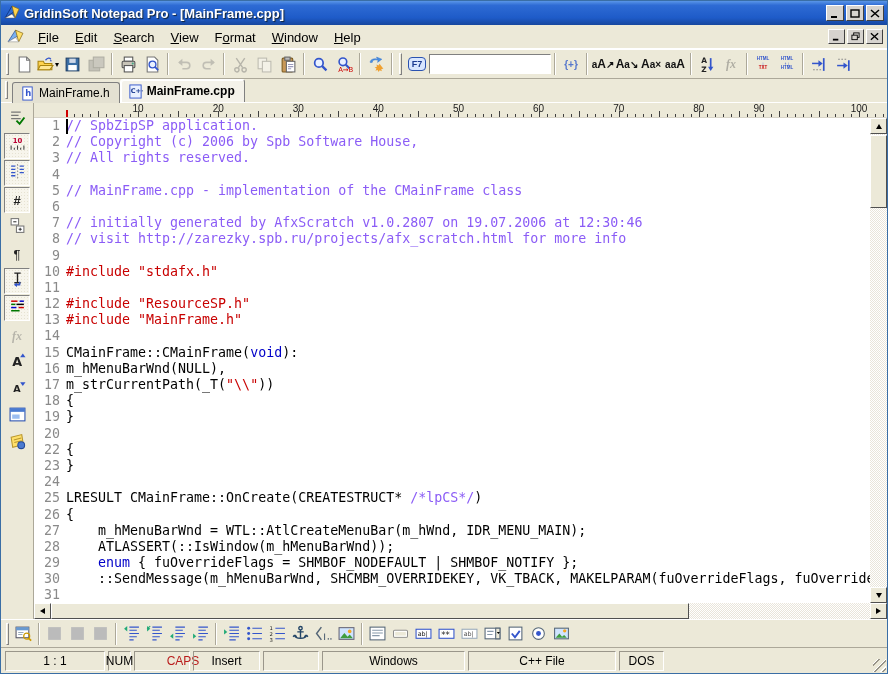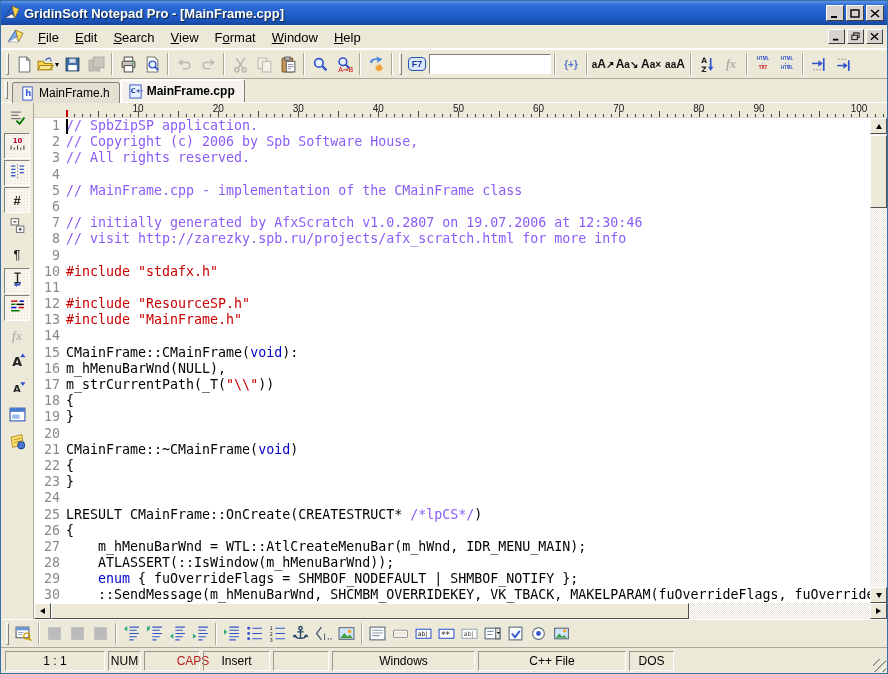--- a/index.html
+++ b/index.html
@@ -623,21 +623,20 @@
             <div class="line"><span class="ln">11</span><span class="codetext"></span></div>
             <div class="line"><span class="ln">12</span><span class="codetext"><span class="tok-p">#include "ResourceSP.h"</span></span></div>
             <div class="line"><span class="ln">13</span><span class="codetext"><span class="tok-p">#include "MainFrame.h"</span></span></div>
             <div class="line"><span class="ln">14</span><span class="codetext"></span></div>
             <div class="line"><span class="ln">15</span><span class="codetext"><span class="tok-n">CMainFrame::CMainFrame(</span><span class="tok-k">void</span><span class="tok-n">):</span></span></div>
             <div class="line"><span class="ln">16</span><span class="codetext"><span class="tok-n">m_hMenuBarWnd(NULL),</span></span></div>
             <div class="line"><span class="ln">17</span><span class="codetext"><span class="tok-n">m_strCurrentPath(_T(</span><span class="tok-s">"\\"</span><span class="tok-n">))</span></span></div>
             <div class="line"><span class="ln">18</span><span class="codetext"><span class="tok-n">{</span></span></div>
             <div class="line"><span class="ln">19</span><span class="codetext"><span class="tok-n">}</span></span></div>
             <div class="line"><span class="ln">20</span><span class="codetext"></span></div>
-            <div class="line"><span class="ln">21</span><span class="codetext"><span class="tok-n">CMainFrame::~CMainFrame(</span><span class="tok-k">void</span><span class="tok-n">)</span></span></div>
             <div class="line"><span class="ln">22</span><span class="codetext"><span class="tok-n">{</span></span></div>
             <div class="line"><span class="ln">23</span><span class="codetext"><span class="tok-n">}</span></span></div>
             <div class="line"><span class="ln">24</span><span class="codetext"></span></div>
             <div class="line"><span class="ln">25</span><span class="codetext"><span class="tok-n">LRESULT CMainFrame::OnCreate(CREATESTRUCT* </span><span class="tok-c">/*lpCS*/</span><span class="tok-n">)</span></span></div>
             <div class="line"><span class="ln">26</span><span class="codetext"><span class="tok-n">{</span></span></div>
             <div class="line"><span class="ln">27</span><span class="codetext"><span class="tok-n">    m_hMenuBarWnd = WTL::AtlCreateMenuBar(m_hWnd, IDR_MENU_MAIN);</span></span></div>
             <div class="line"><span class="ln">28</span><span class="codetext"><span class="tok-n">    ATLASSERT(::IsWindow(m_hMenuBarWnd));</span></span></div>
             <div class="line"><span class="ln">29</span><span class="codetext"><span class="tok-n">    </span><span class="tok-k">enum</span><span class="tok-n"> { fuOverrideFlags = SHMBOF_NODEFAULT | SHMBOF_NOTIFY };</span></span></div>
             <div class="line"><span class="ln">30</span><span class="codetext"><span class="tok-n">    ::SendMessage(m_hMenuBarWnd, SHCMBM_OVERRIDEKEY, VK_TBACK, MAKELPARAM(fuOverrideFlags, fuOverride</span></span></div>
             <div class="line"><span class="ln">31</span><span class="codetext"></span></div>
@@ -867,21 +866,21 @@
             <rect x="1.5" y="3" width="13" height="10" fill="#CFE4FF" stroke="#567"></rect>
             <circle cx="11" cy="5.5" r="1.6" fill="#F4A623"></circle>
             <path d="M2.5 12l3.5-4 2.5 3 2-1.5 2.5 2.5z" fill="#3F9D3F"></path>
           </svg>
         </span>
       </span>
     </div>
 
   <div class="statusbar" id="statusbar">
       <span class="spanel" style="width: 100px;">1 : 1</span>
-      <span class="spanel" style="width: 33px;">NUM</span>
+      <span class="spanel" style="width: 23px;">NUM</span>
       <span class="spanel disabled" style="width: 33px;">CAPS</span>
       <span class="spanel" style="width: 67px;">Insert</span>
       <span class="spanel disabled" style="width: 37px;">
         <span class="ic dim" style="width: 16px; height: 16px;"><svg viewBox="0 0 16 16">
             <text x="1" y="7" font-size="6" fill="#999" font-family="DejaVu Sans">ABC</text>
             <path d="M5 9l3 4 5-6" fill="none" stroke="#999" stroke-width="1.6"></path>
           </svg></span>
       </span>
       <span class="spanel" style="width: 143px;">Windows</span>
       <span class="spanel" style="width: 148px;">C++ File</span>

